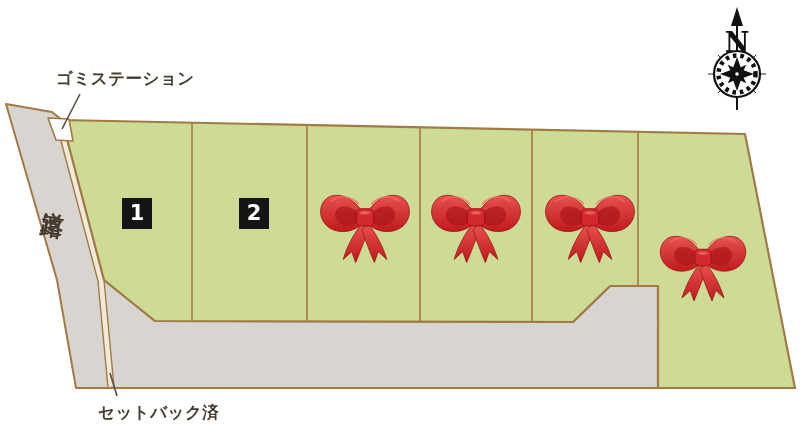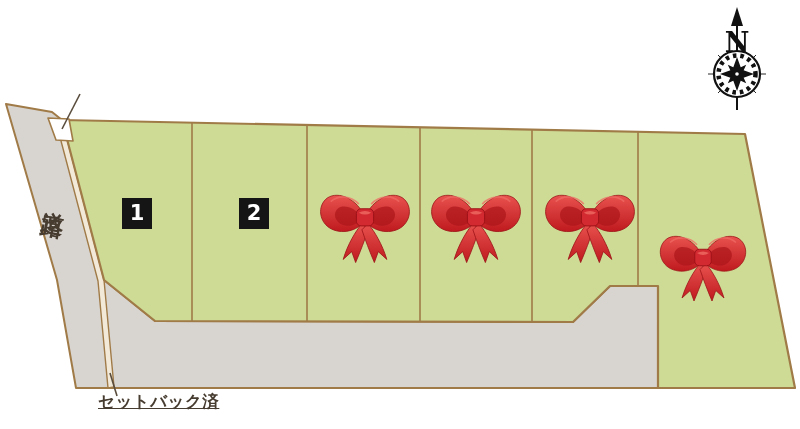--- a/index.html
+++ b/index.html
@@ -14,21 +14,21 @@
   .map-label{
     position:absolute;
     color:#473c30;
     font-weight:700;
     font-size:16.5px;
     letter-spacing:0.5px;
     white-space:nowrap;
     line-height:1;
   }
   #label-garbage{left:56px;top:71px;}
-  #label-setback{left:98px;top:394px;text-decoration:underline;}
+  #label-setback{left:98px;top:405px;}
   #label-road{
     left:47px;top:194px;
     writing-mode:vertical-rl;
     text-orientation:upright;
     font-size:23px;
     letter-spacing:3px;
     transform:rotate(12deg);
   }
   .lot-badge{
     position:absolute;
@@ -106,20 +106,21 @@
       <line x1="718" y1="93" x2="756" y2="55" stroke="#111" stroke-width="0.9"></line>
       <circle cx="737" cy="74" r="23" fill="#ffffff" stroke="#111" stroke-width="2.2"></circle>
       <circle cx="737" cy="74" r="18.5" fill="none" stroke="#111" stroke-width="4.5" stroke-dasharray="3.5,4"></circle>
       <polygon points="737,57 741.5,69.5 754,74 741.5,78.5 737,91 732.5,78.5 720,74 732.5,69.5" fill="#111"></polygon>
       <polygon points="737,61 740.5,70.5 750,74 740.5,77.5 737,87 733.5,77.5 724,74 733.5,70.5" fill="#111" transform="rotate(45 737 74)"></polygon>
       <circle cx="737" cy="74" r="1.8" fill="#ffffff"></circle>
       <text x="737" y="52" text-anchor="middle" font-size="27" font-weight="bold" font-family="DejaVu Serif, Liberation Serif, serif" fill="#111">N</text>
     </g>
   </svg>
 
+  <div class="map-label" id="label-garbage">ゴミステーション</div>
 
   <div class="map-label" id="label-road">道路</div>
 
   <div class="map-label" id="label-setback">セットバック済</div>
 
   <div class="lot-badge" id="badge-lot1">1</div>
 
   <div class="lot-badge" id="badge-lot2">2</div>
 
 </div>

